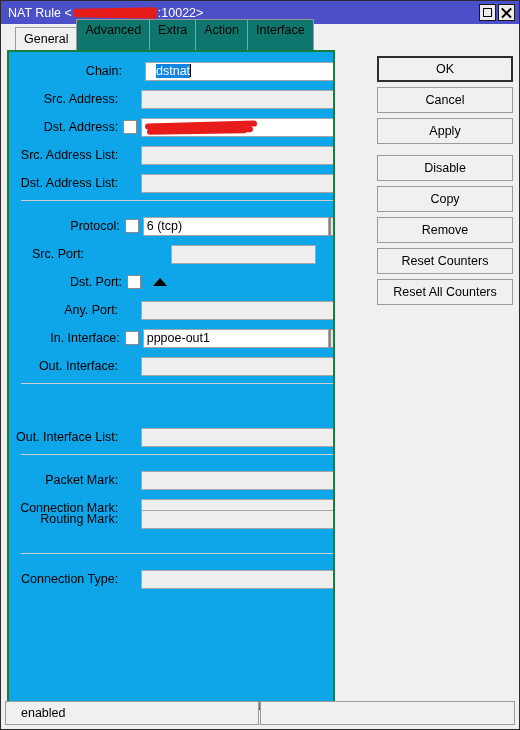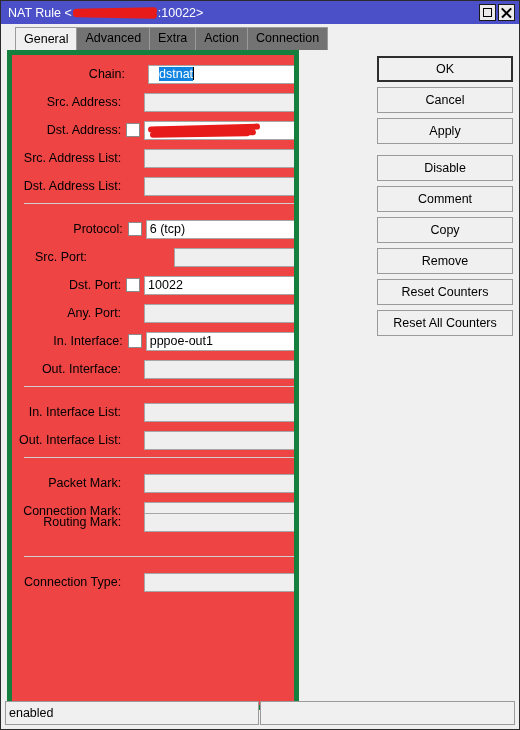--- a/index.html
+++ b/index.html
@@ -105,24 +105,24 @@
   .tabstrip {
     position: absolute;
     left: 6px; top: 4px;
     height: 22px;
     display: flex;
     align-items: flex-end;
     z-index: 4;
     padding-left: 8px;
   }
   .tab {
-    height: 23px;
+    height: 31px;
     line-height: 20px;
     padding: 0 8px;
-    background: #737373;
+    background: #0f766e;
     border: 1px solid #9a9a9a;
     border-bottom: none;
     margin-right: -1px;
     font-size: 12.5px;
     color: #000;
     cursor: pointer;
     box-sizing: border-box;
     white-space: nowrap;
   }
   .tab.active {
@@ -131,25 +131,25 @@
     line-height: 22px;
     border-color: #9a9a9a;
     position: relative;
     z-index: 5;
   }
 
   
   .formpanel {
     position: absolute;
     left: 6px; top: 26px;
-    width: 292px;
+    width: 328px;
     height: 660px;
     box-sizing: border-box;
-    border: 5px solid #15803d;
-    background: #ef4444;
+    border: 2px solid #15803d;
+    background: #0ea5e9;
     overflow: hidden;
   }
 
   .row {
     position: absolute;
     left: 0;
     width: 364px;
     height: 22px;
     display: flex;
     align-items: center;
@@ -310,21 +310,21 @@
     height: 24px;
     display: flex;
     box-sizing: border-box;
   }
   .status-cell {
     border: 1px solid #9a9a9a;
     background: #f0f0f0;
     box-sizing: border-box;
     font-size: 12.5px;
     line-height: 22px;
-    padding: 0 3px;
+    padding: 0 15px;
     color: #000;
     white-space: nowrap;
     overflow: hidden;
   }
   .status-cell.first { width: 254px; }
   .status-cell.second { flex: 1; margin-left: 1px; }
 </style>
 </head>
 <body>
 
@@ -348,21 +348,21 @@
     </div>
   </div>
 
   <div class="content">
 
     <div class="tabstrip" id="tabstrip">
         <div class="tab active">General</div>
         <div class="tab">Advanced</div>
         <div class="tab">Extra</div>
         <div class="tab">Action</div>
-        <div class="tab">Connection</div>
+        <div class="tab">Interface</div>
       </div>
 
     <div class="formpanel" id="formpanel">
         <div class="row" style="top: 8px;">
           <div class="lbl">Chain:</div>
           <div class="chk-spacer"></div>
           <div class="fld narrow editable"><span class="sel">dstnat</span><span class="caret"></span></div>
           <div class="combo-btn"></div>
         </div>
         <div class="row" style="top: 64px;">
@@ -404,21 +404,20 @@
         </div>
         <div class="row" style="top: 191px; gap: 32px;">
           <div class="lbl">Src. Port:</div>
           <div class="chk-spacer"></div>
           <div class="fld wide"><span></span></div>
           <div class="tri down"></div>
         </div>
         <div class="row" style="top: 219px;">
           <div class="lbl">Dst. Port:</div>
           <div class="chk"></div>
-          <div class="fld wide editable"><span>10022</span></div>
           <div class="tri up"></div>
         </div>
         <div class="row" style="top: 247px;">
           <div class="lbl">Any. Port:</div>
           <div class="chk-spacer"></div>
           <div class="fld wide"><span></span></div>
           <div class="tri down"></div>
         </div>
         <div class="row" style="top: 275px;">
           <div class="lbl">In. Interface:</div>
@@ -426,26 +425,20 @@
           <div class="fld narrow editable"><span>pppoe-out1</span></div>
           <div class="combo-btn"></div>
           <div class="tri up"></div>
         </div>
         <div class="row" style="top: 303px;">
           <div class="lbl">Out. Interface:</div>
           <div class="chk-spacer"></div>
           <div class="fld wide"><span></span></div>
           <div class="tri down"></div>
         </div>
-        <div class="row" style="top: 346px;">
-          <div class="lbl">In. Interface List:</div>
-          <div class="chk-spacer"></div>
-          <div class="fld wide"><span></span></div>
-          <div class="tri down"></div>
-        </div>
         <div class="row" style="top: 374px;">
           <div class="lbl">Out. Interface List:</div>
           <div class="chk-spacer"></div>
           <div class="fld wide"><span></span></div>
           <div class="tri down"></div>
         </div>
         <div class="row" style="top: 417px;">
           <div class="lbl">Packet Mark:</div>
           <div class="chk-spacer"></div>
           <div class="fld wide"><span></span></div>
@@ -473,21 +466,20 @@
         <div class="sep" style="top: 331px;"></div>
         <div class="sep" style="top: 402px;"></div>
         <div class="sep" style="top: 501px;"></div>
       </div>
 
     <div class="btncol" id="btncol">
         <button class="btn default">OK</button>
         <button class="btn">Cancel</button>
         <button class="btn">Apply</button>
         <button class="btn gap">Disable</button>
-        <button class="btn">Comment</button>
         <button class="btn">Copy</button>
         <button class="btn">Remove</button>
         <button class="btn">Reset Counters</button>
         <button class="btn">Reset All Counters</button>
       </div>
 
     <div class="statusbar">
       <div class="status-cell first">enabled</div>
       <div class="status-cell second"></div>
     </div>

